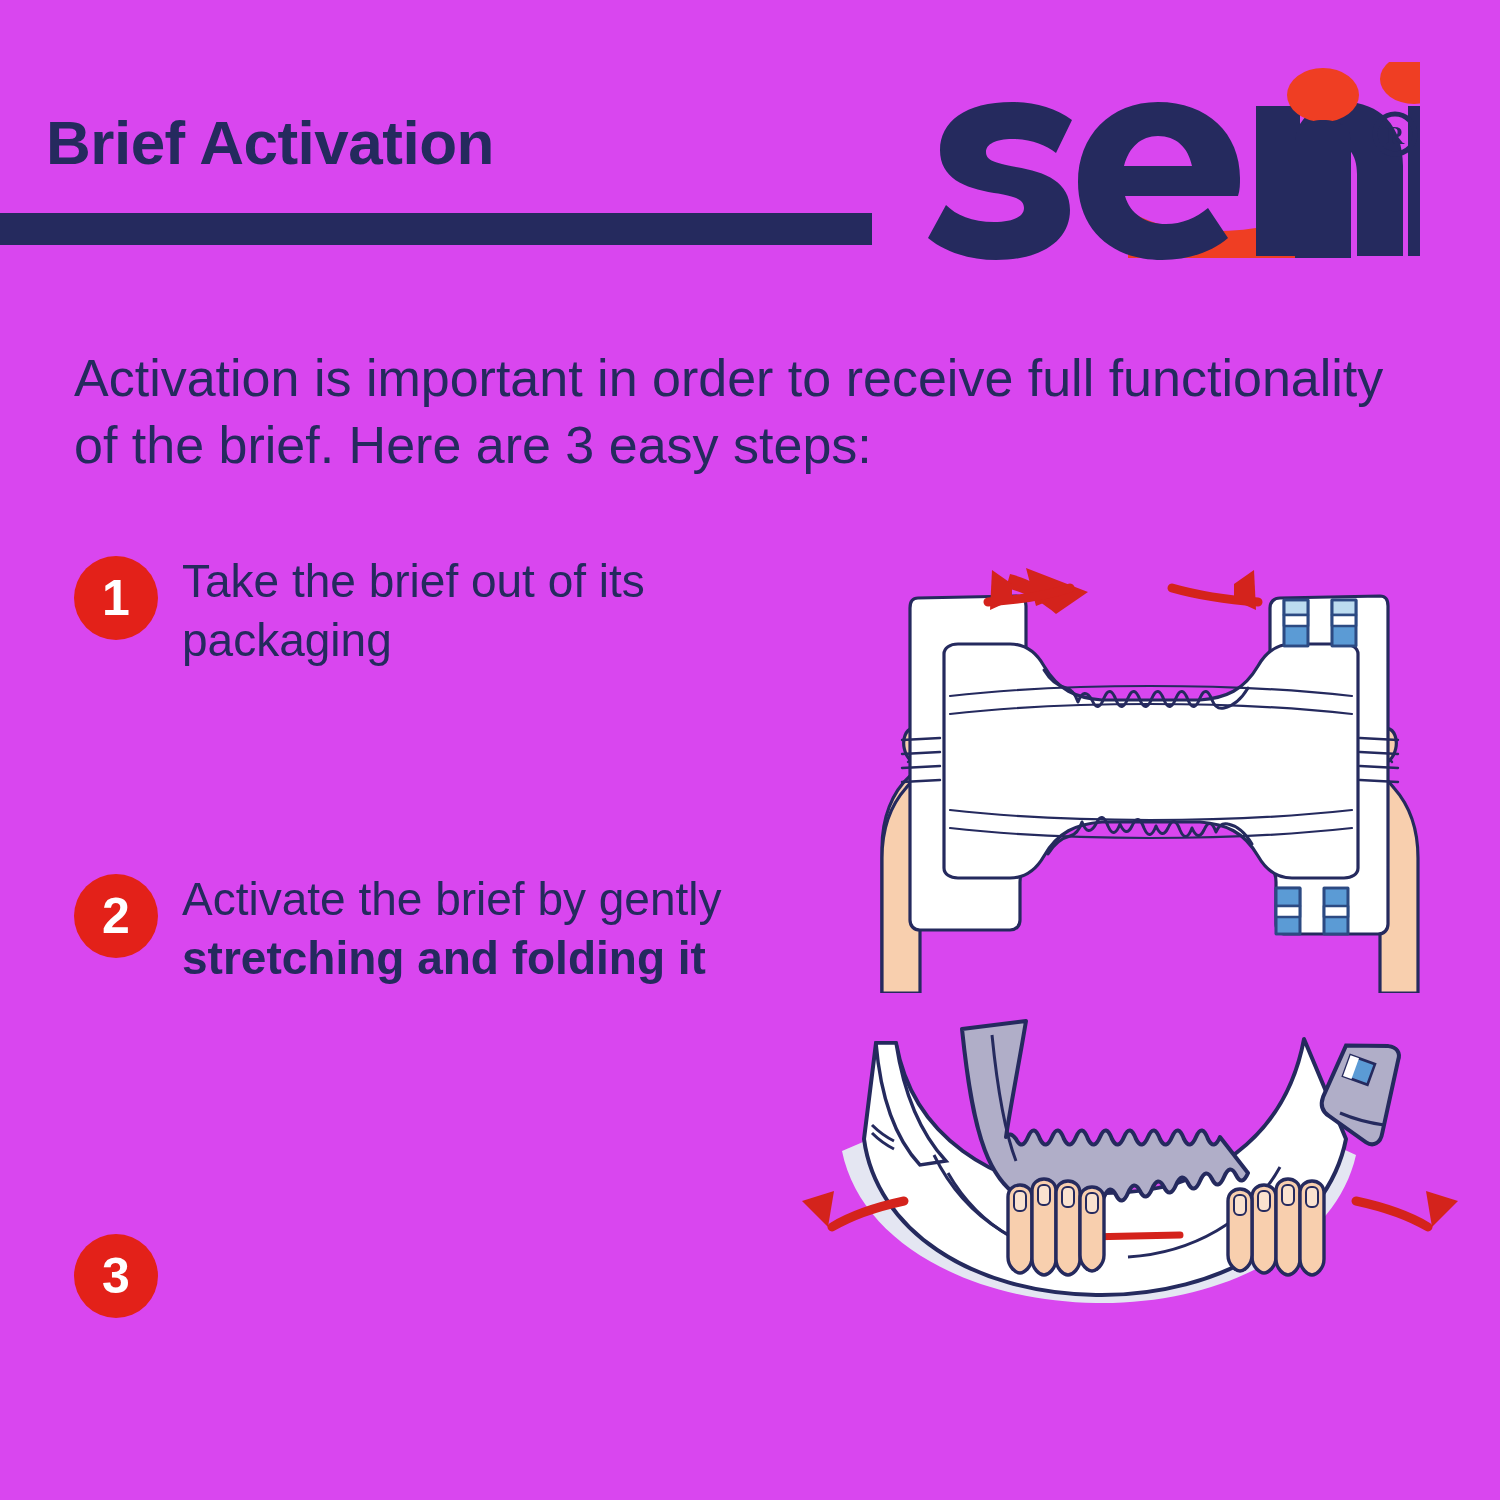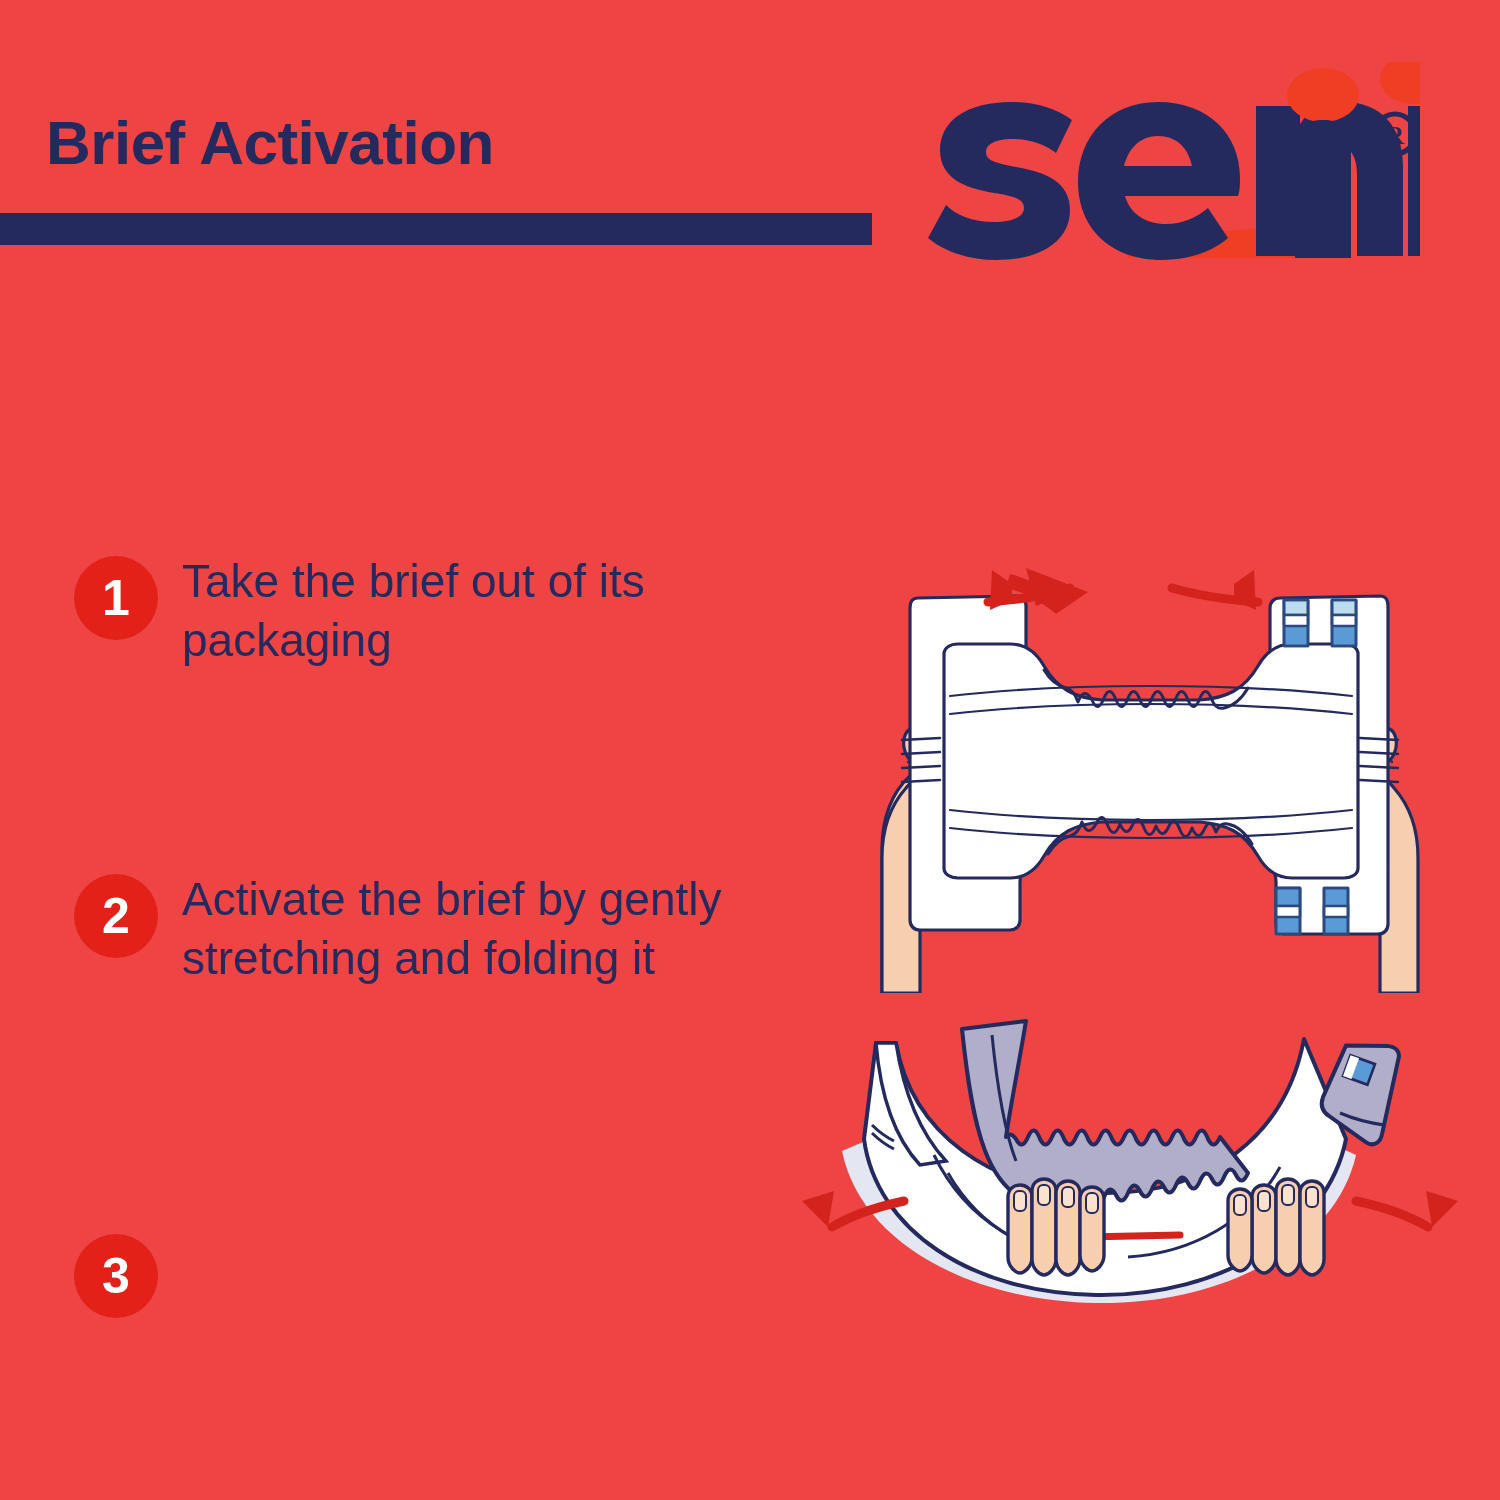--- a/index.html
+++ b/index.html
@@ -11,21 +11,21 @@
     height: 1500px;
     background: #fdfdfd;
     font-family: "Liberation Sans", sans-serif;
     overflow: hidden;
     position: relative;
   }
   #page {
     position: relative;
     width: 1500px;
     height: 1500px;
-    background: #ef4444;
+    background: #d946ef;
   }
 
   
   #header {
     position: absolute;
     left: 0; top: 0;
     width: 1500px;
     height: 300px;
   }
   #page-title {
@@ -102,21 +102,21 @@
     line-height: 1;
     margin-top: 4px;
   }
   .step-text {
     margin-left: 24px;
     font-size: 46px;
     line-height: 1.28;
     color: #252a5e;
     max-width: 660px;
   }
-  .step-text b { font-weight: 400; text-align: center; }
+  .step-text b { font-weight: 700; text-align: center; }
 
   
   #illus-1 {
     position: absolute;
     left: 840px;
     top: 548px;
     width: 620px;
     height: 445px;
   }
   #illus-2 {
@@ -197,20 +197,21 @@
       <ellipse cx="78" cy="33" rx="36" ry="27" fill="#ef3e23"></ellipse>
       <path d="M50 78 C 50 66 62 58 78 58 C 94 58 106 66 106 78 L 106 196 L 50 196 Z" fill="#252a5e"></path>
       <g>
         <circle cx="150" cy="72" r="20" fill="none" stroke="#252a5e" stroke-width="5"></circle>
         <text x="150" y="82" text-anchor="middle" font-family="Liberation Serif, serif" font-size="26" font-weight="700" fill="#252a5e">R</text>
       </g>
     </svg>
 
   </div>
 
+  <div id="intro">Activation is important in order to receive full functionality of the brief. Here are 3 easy steps:</div>
 
   <div id="steps">
 
     <div class="step step-1">
       <div class="step-badge">1</div>
       <div class="step-text">
         <span>Take the brief out of its packaging</span>
       </div>
     </div>
 

